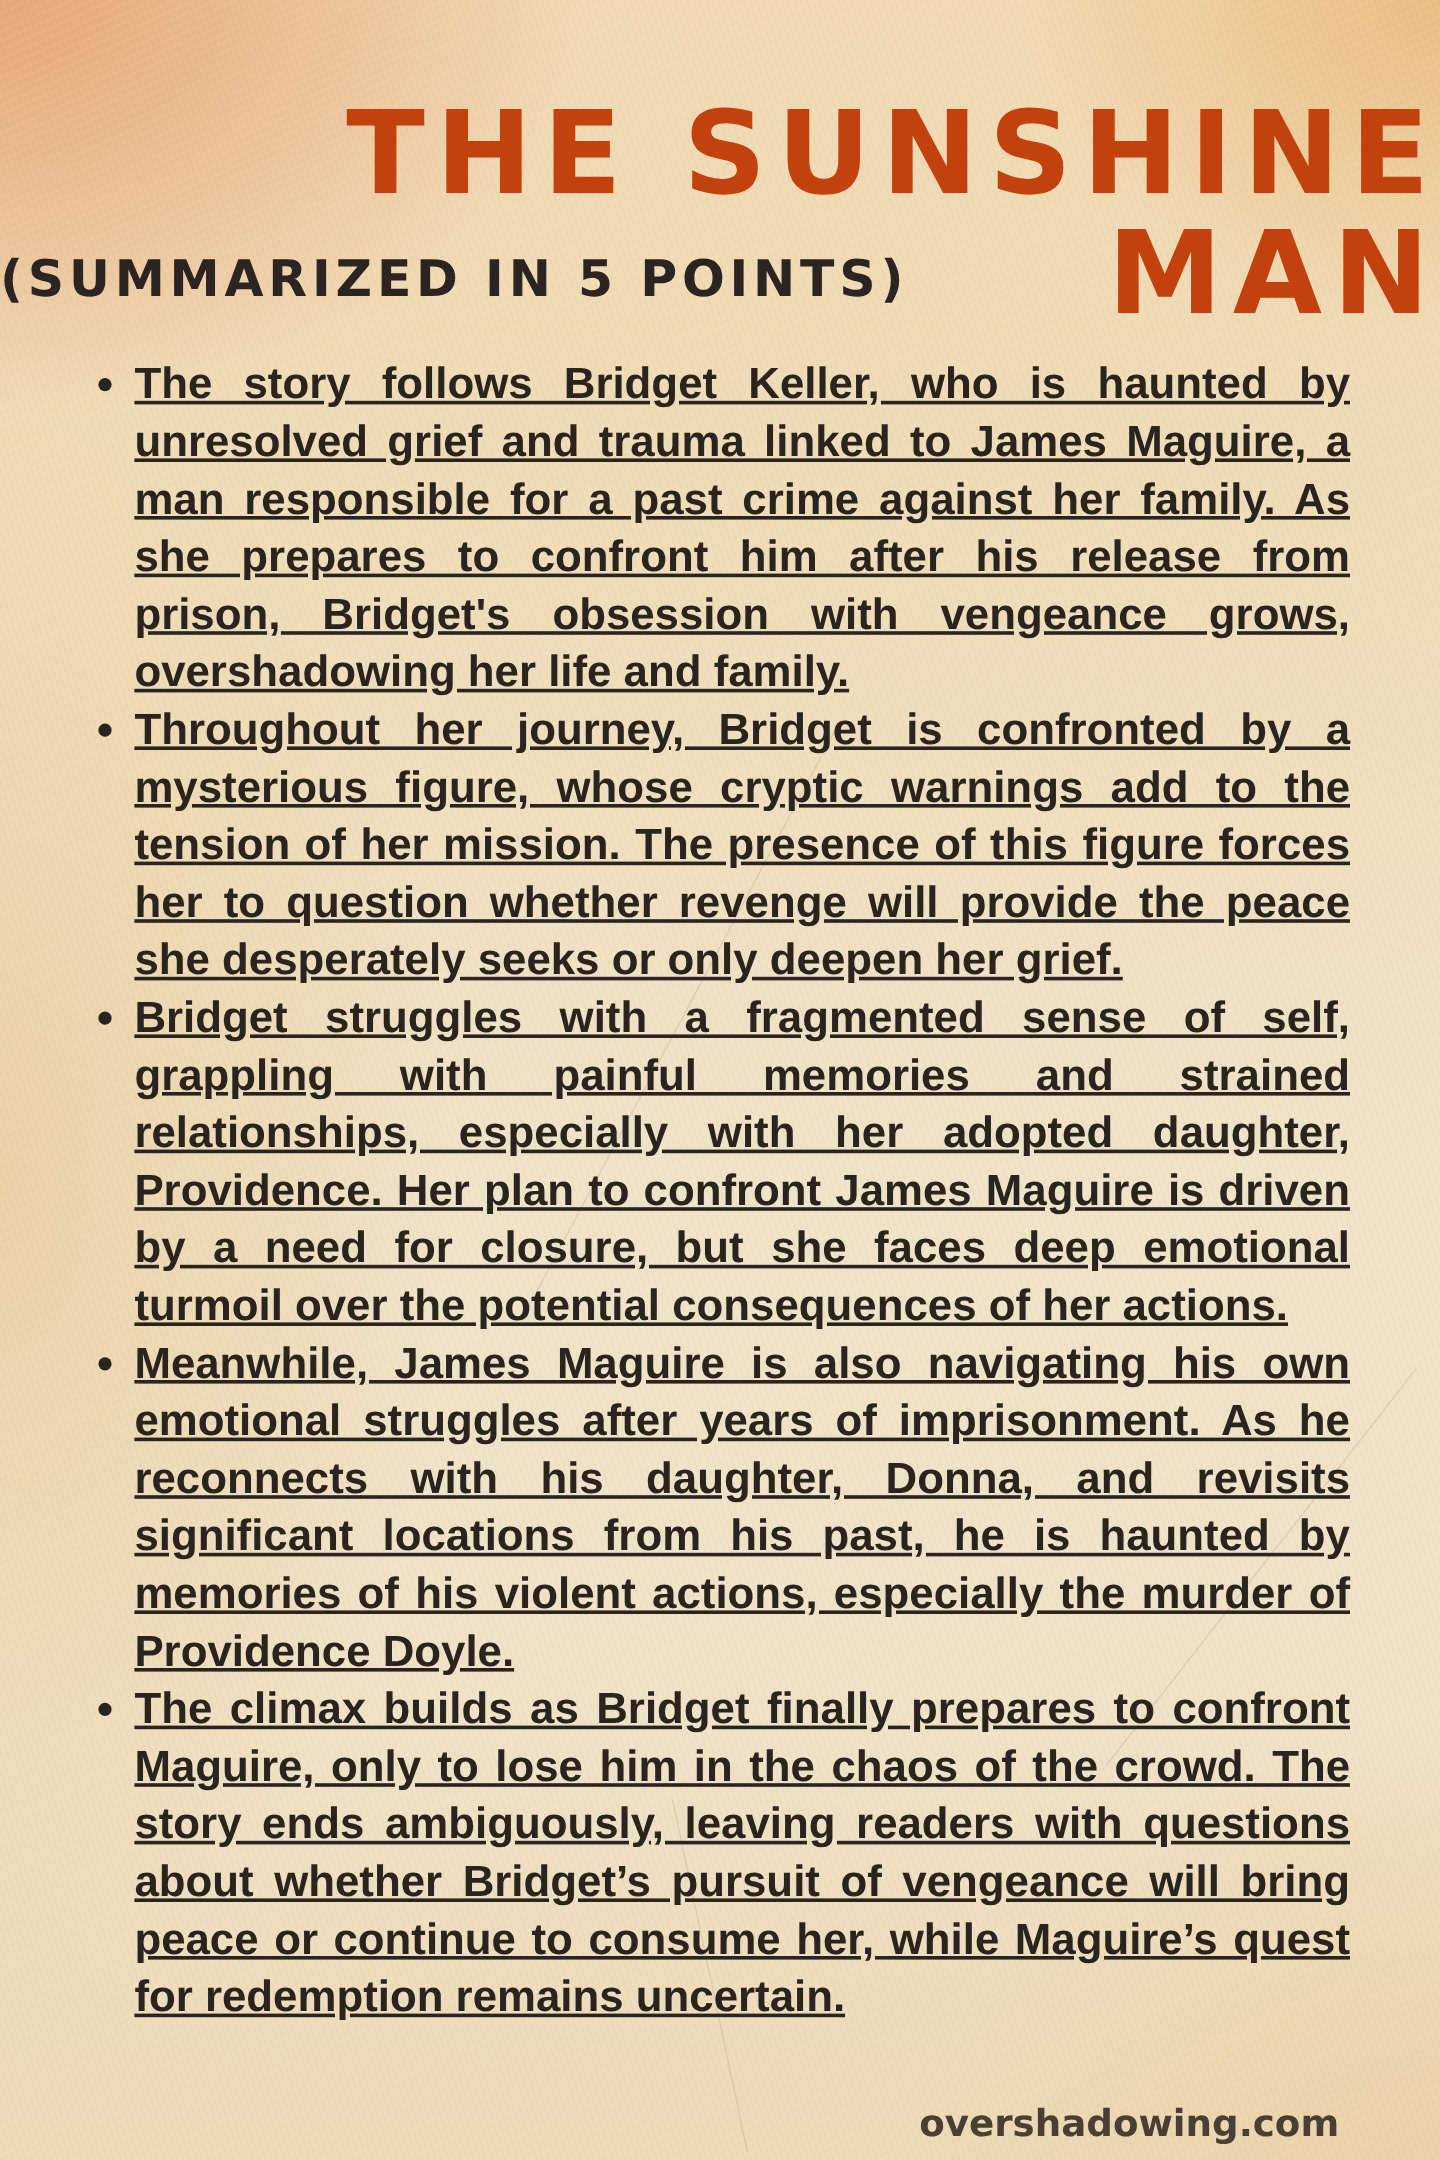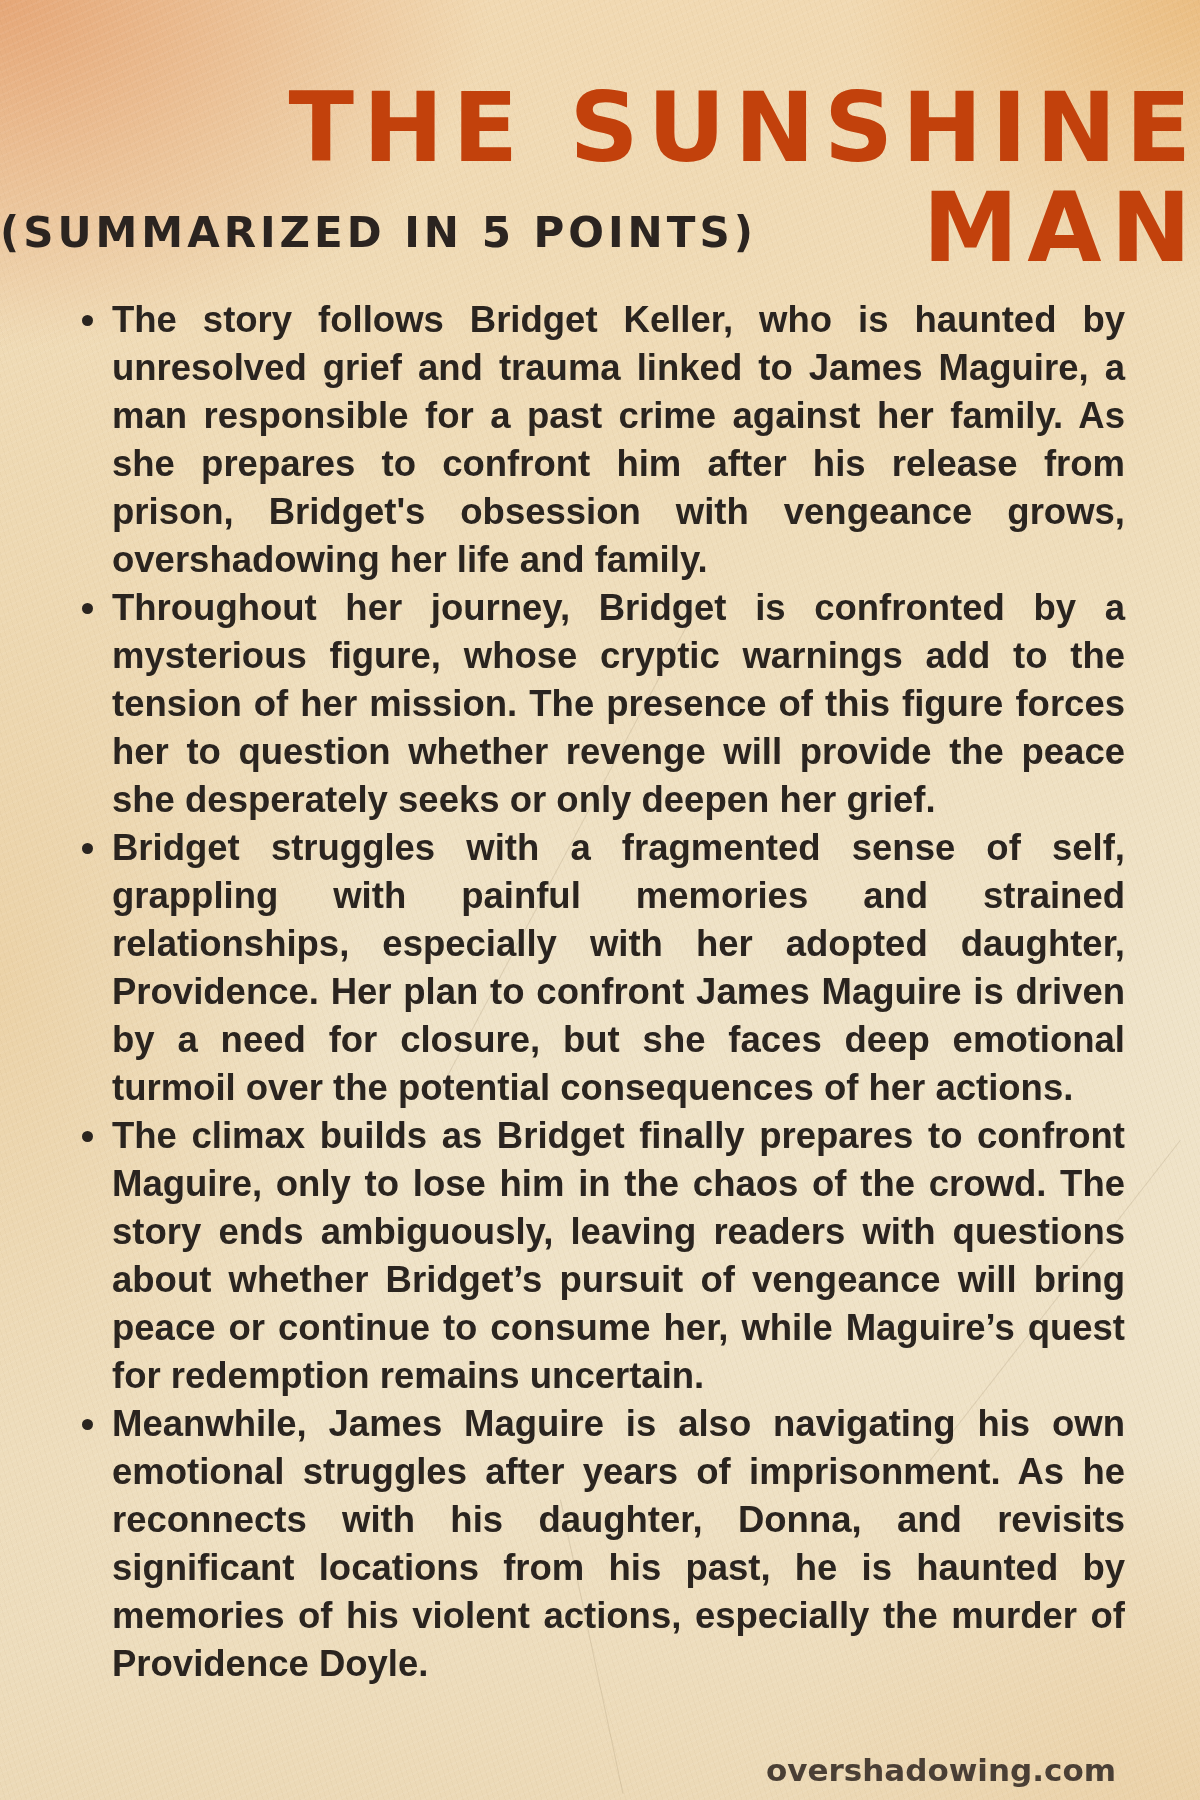--- a/index.html
+++ b/index.html
@@ -73,20 +73,21 @@
   .point {
     position: relative;
     font-family: "Liberation Sans", sans-serif;
     font-weight: bold;
     font-size: 36.5px;
     line-height: 48px;
     text-align: justify;
     color: #2a241f;
     margin: 0;
     padding: 0;
+    text-decoration: underline;
   }
   .bullet {
     position: absolute;
     left: -30px;
     top: 19px;
     width: 11px;
     height: 11px;
     border-radius: 50%;
     background: #2a241f;
   }
@@ -120,21 +121,21 @@
   <li class="point">
     <span class="bullet"></span>
     <span>Throughout her journey, Bridget is confronted by a mysterious figure, whose cryptic warnings add to the tension of her mission. The presence of this figure forces her to question whether revenge will provide the peace she desperately seeks or only deepen her grief.</span>
   </li>
   <li class="point">
     <span class="bullet"></span>
     <span>Bridget struggles with a fragmented sense of self, grappling with painful memories and strained relationships, especially with her adopted daughter, Providence. Her plan to confront James Maguire is driven by a need for closure, but she faces deep emotional turmoil over the potential consequences of her actions.</span>
   </li>
   <li class="point">
     <span class="bullet"></span>
-    <span>The climax builds as Bridget finally prepares to confront Maguire, only to lose him in the chaos of the crowd. The story ends ambiguously, leaving readers with questions about whether Bridget’s pursuit of vengeance will bring peace or continue to consume her, while Maguire’s quest for redemption remains uncertain.</span>
+    <span>Meanwhile, James Maguire is also navigating his own emotional struggles after years of imprisonment. As he reconnects with his daughter, Donna, and revisits significant locations from his past, he is haunted by memories of his violent actions, especially the murder of Providence Doyle.</span>
   </li>
   <li class="point">
     <span class="bullet"></span>
-    <span>Meanwhile, James Maguire is also navigating his own emotional struggles after years of imprisonment. As he reconnects with his daughter, Donna, and revisits significant locations from his past, he is haunted by memories of his violent actions, especially the murder of Providence Doyle.</span>
+    <span>The climax builds as Bridget finally prepares to confront Maguire, only to lose him in the chaos of the crowd. The story ends ambiguously, leaving readers with questions about whether Bridget’s pursuit of vengeance will bring peace or continue to consume her, while Maguire’s quest for redemption remains uncertain.</span>
   </li>
 </ul>
 
 <div class="watermark">overshadowing.com</div>
 
 </body></html>

